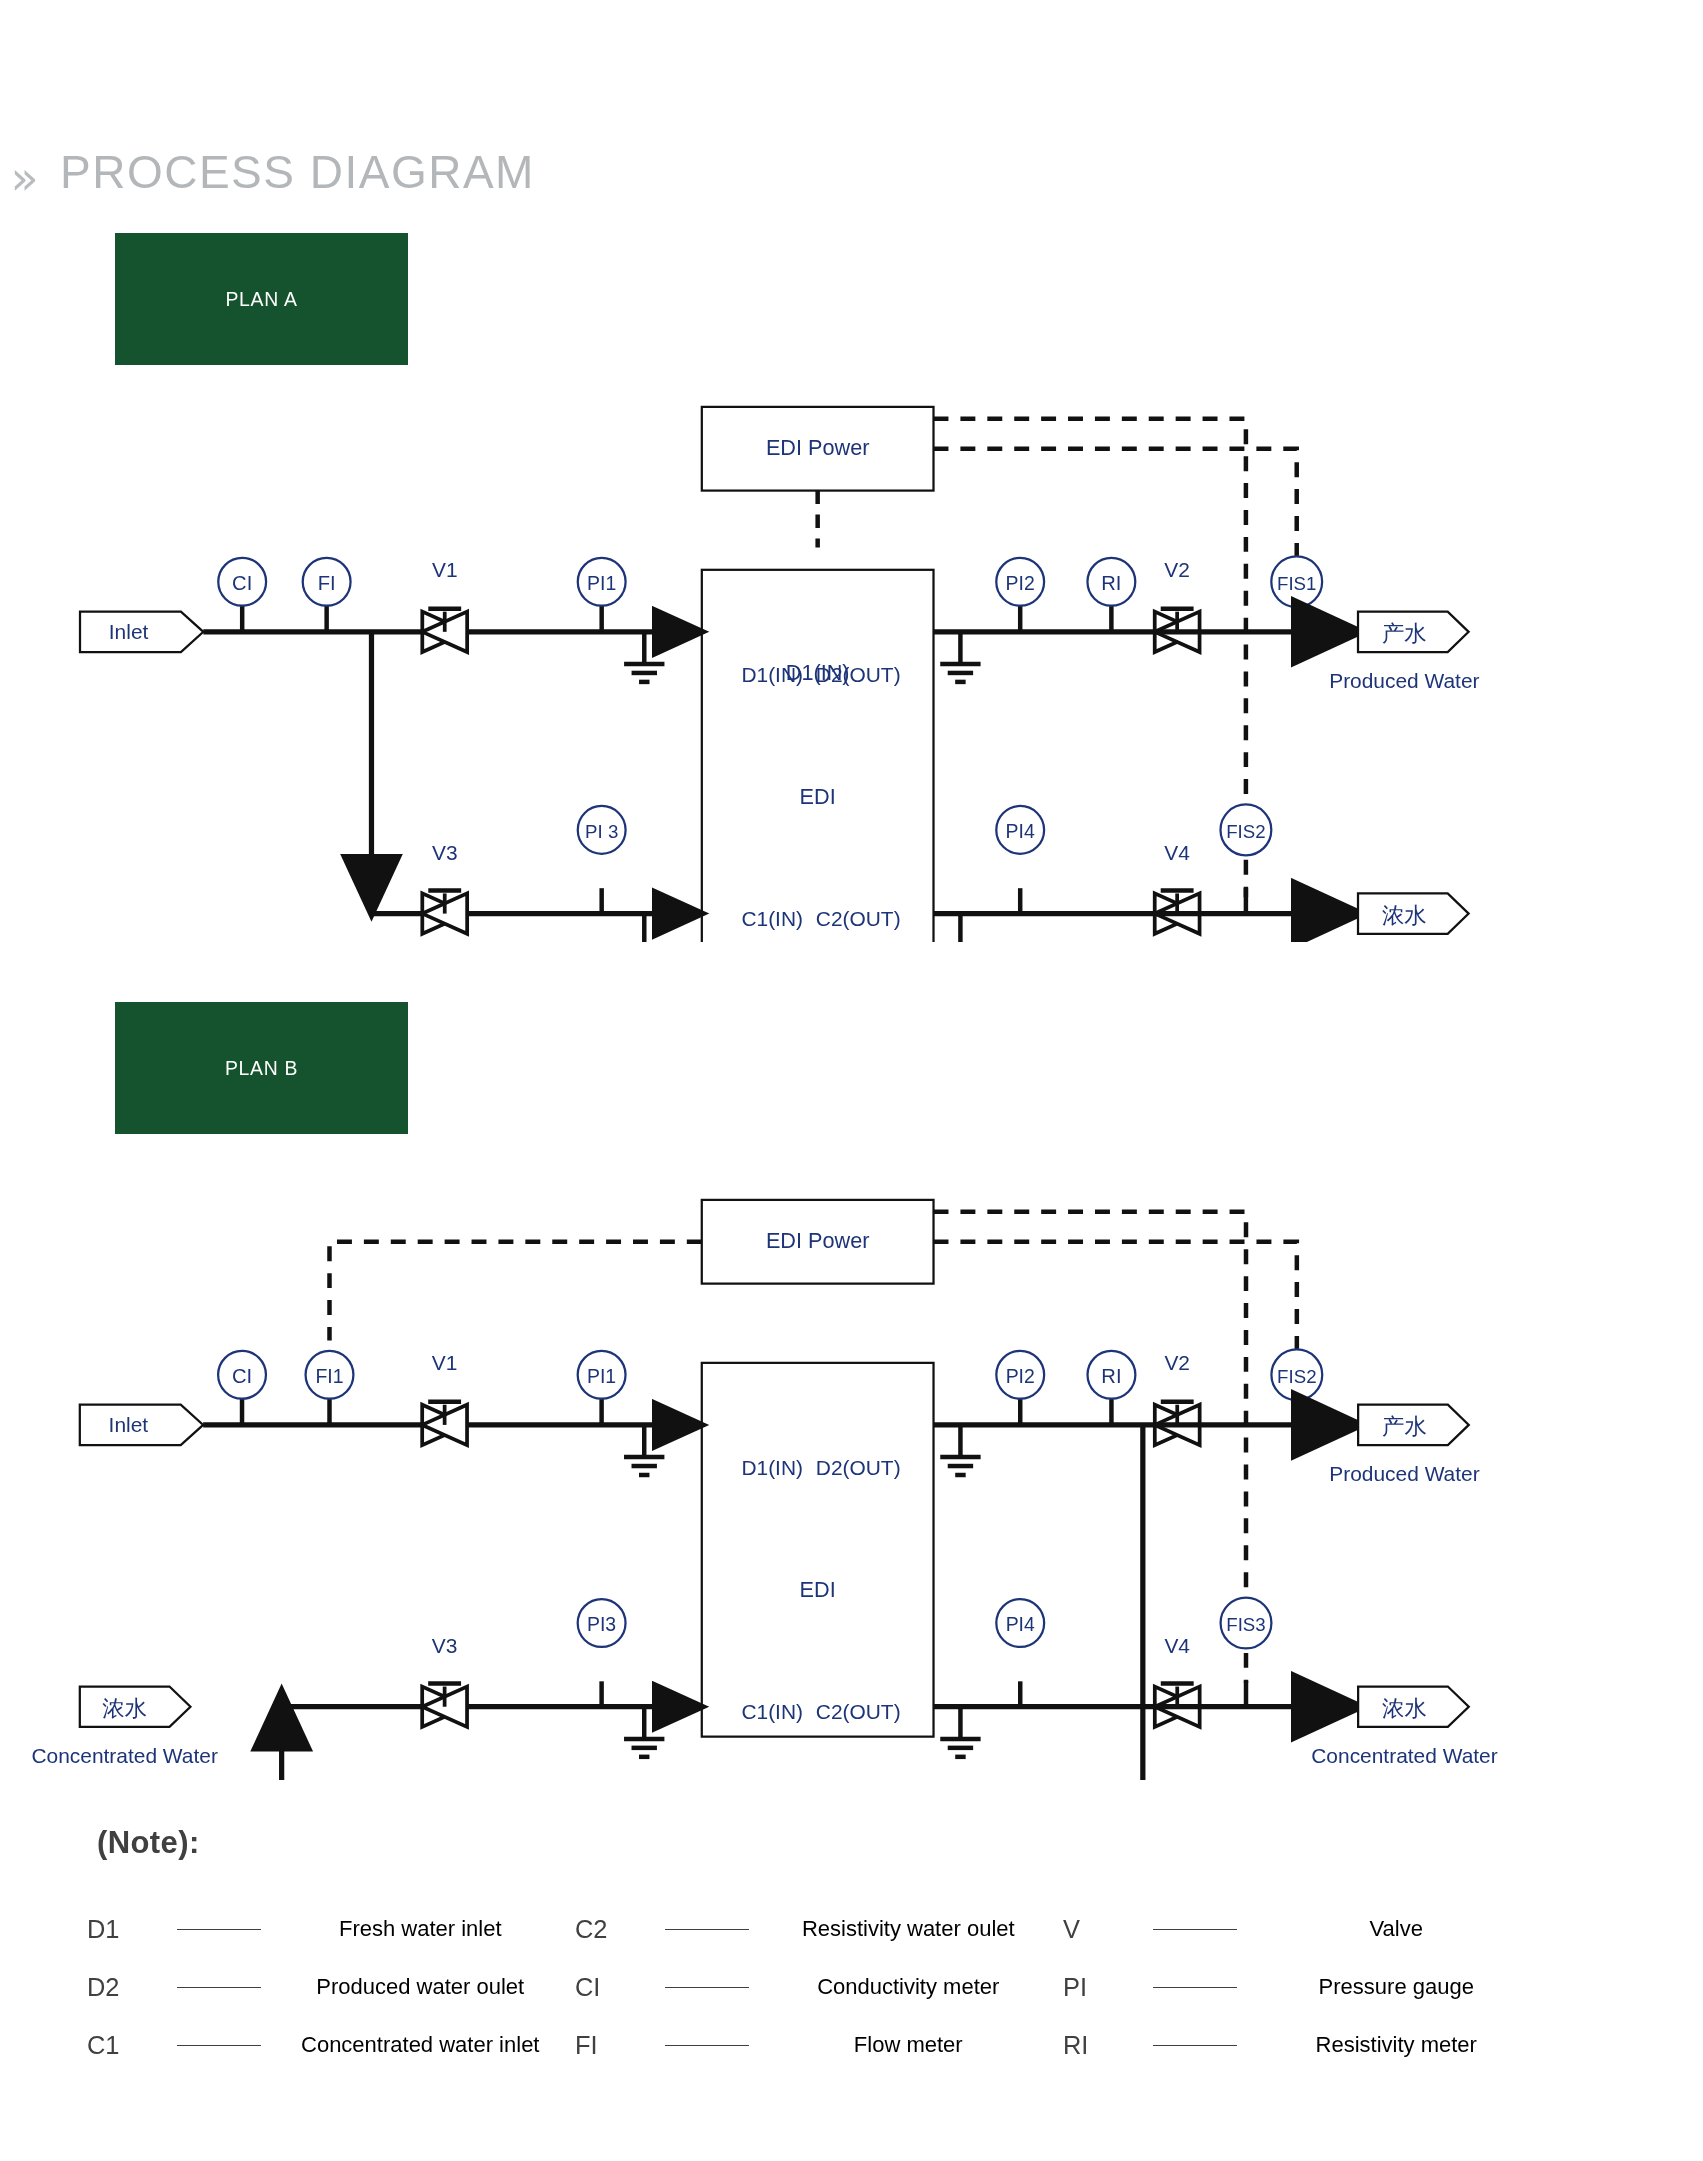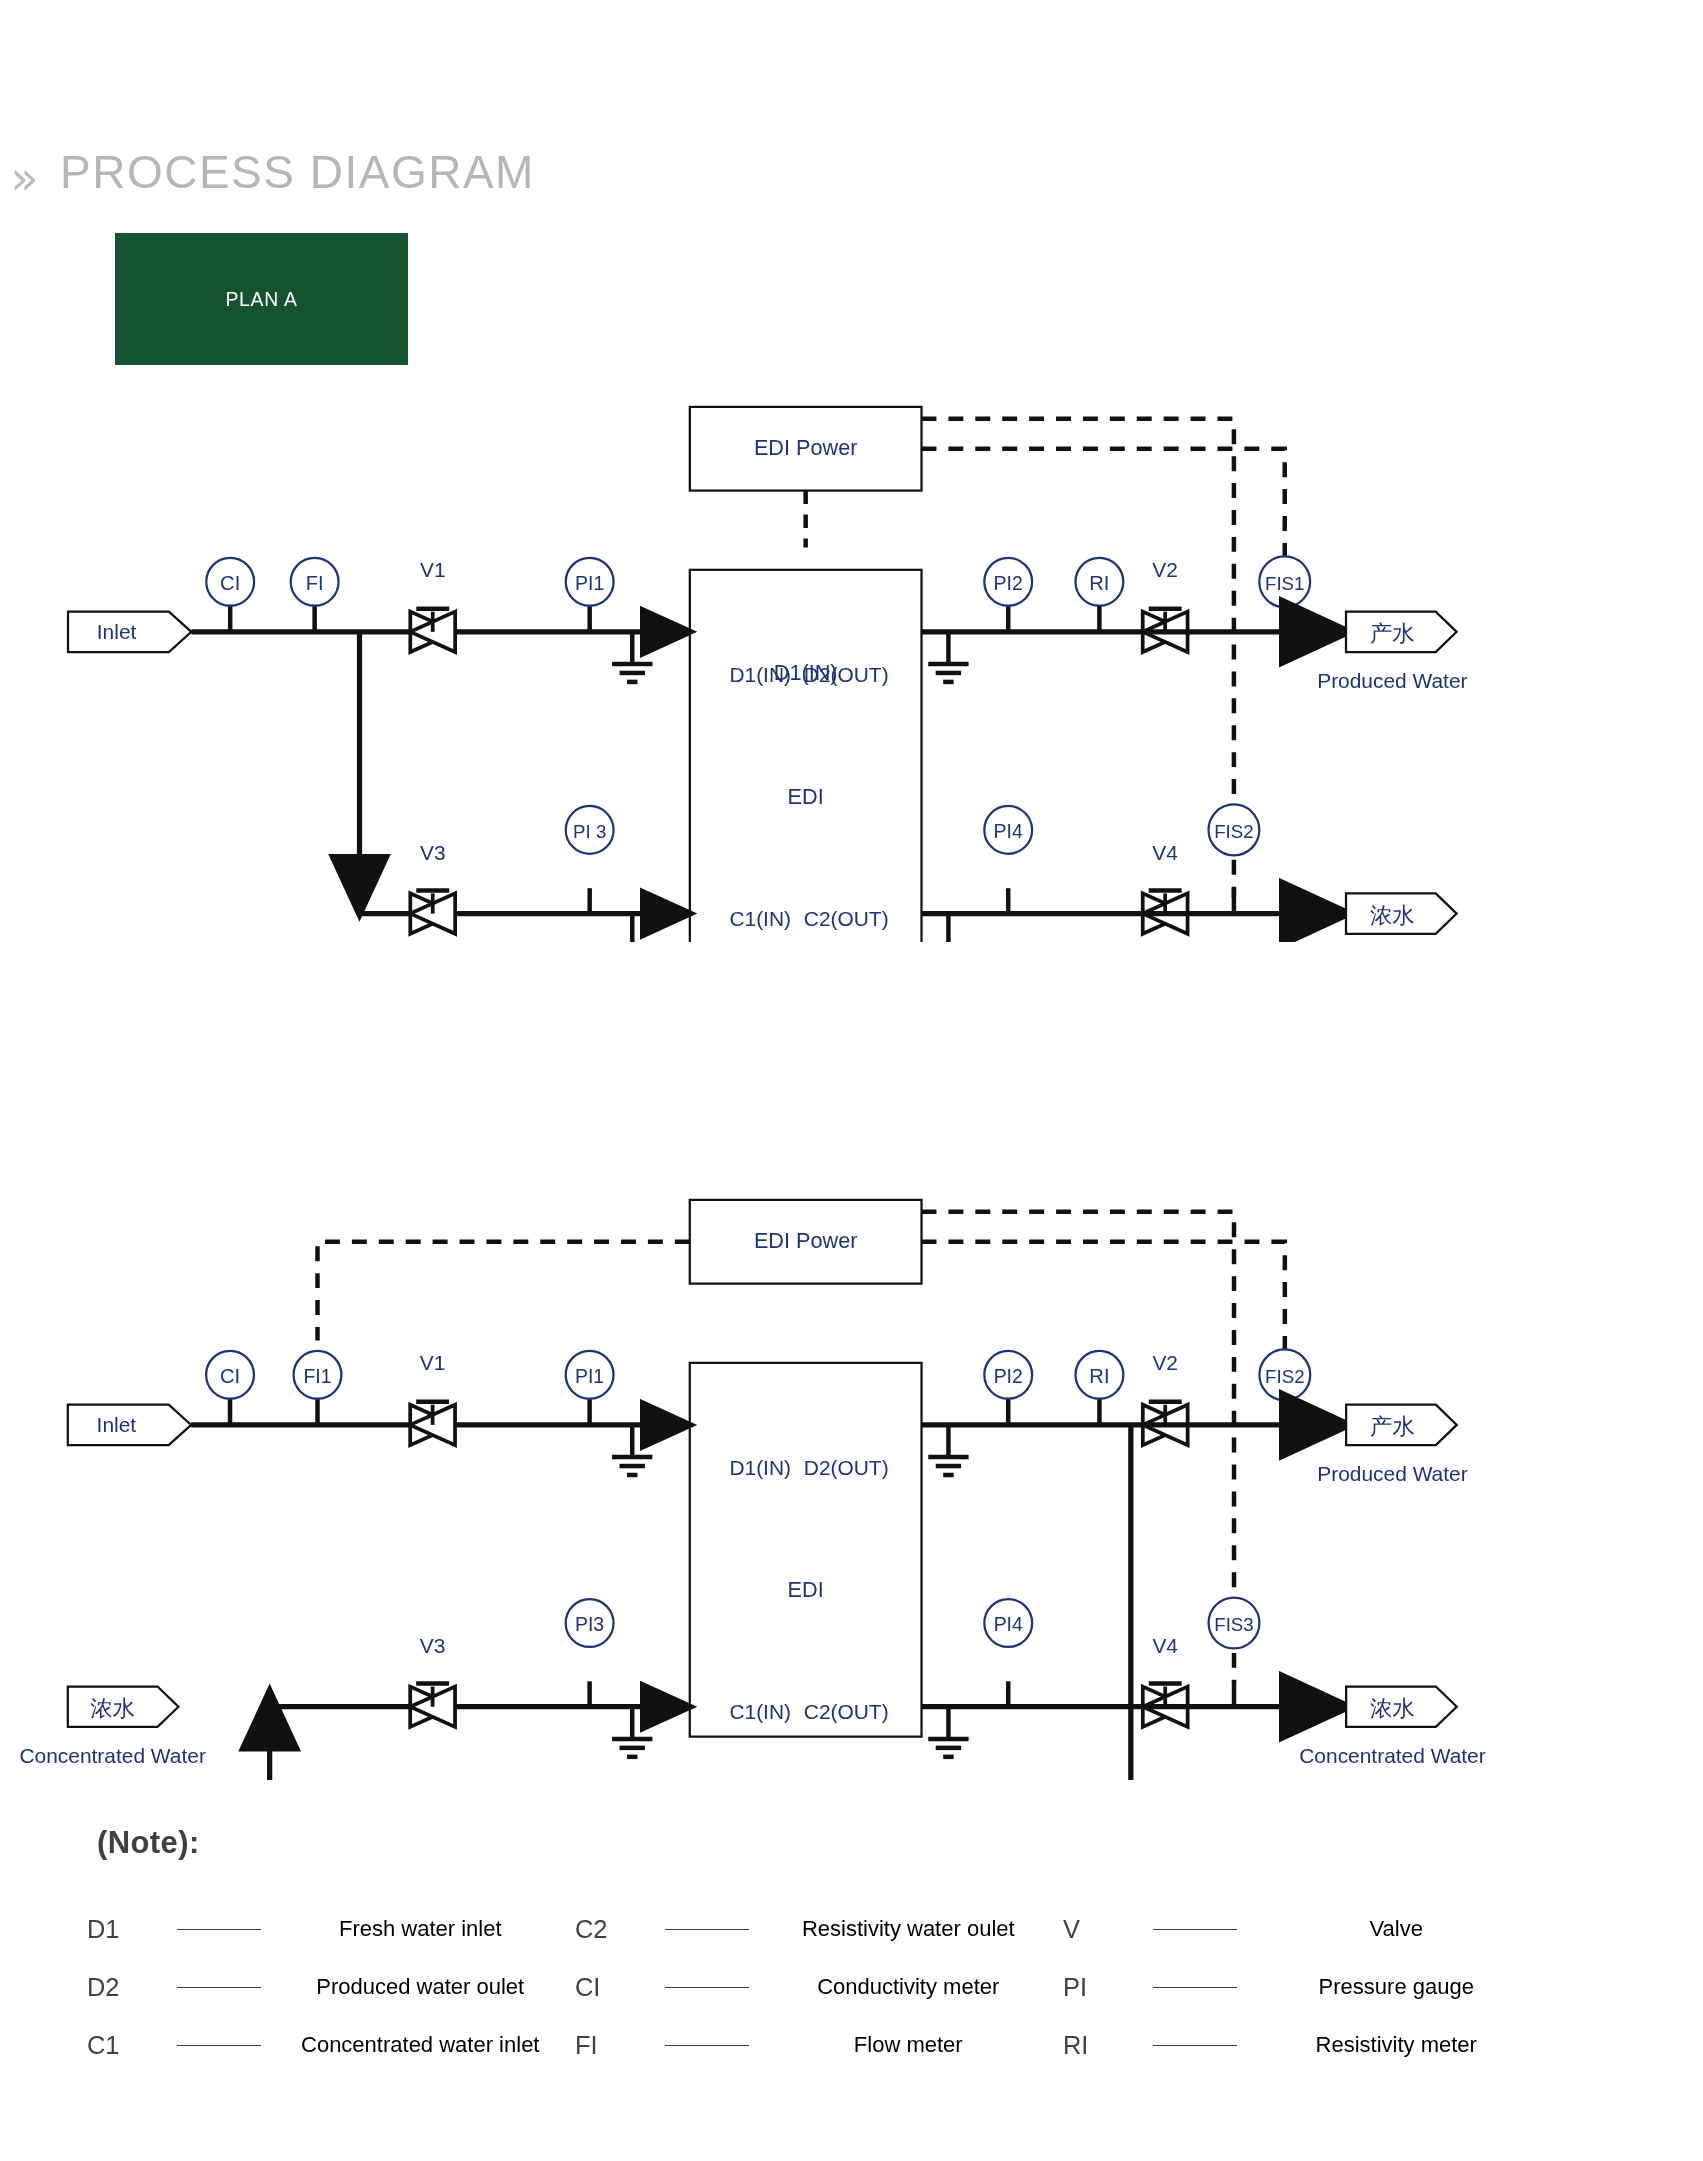--- a/index.html
+++ b/index.html
@@ -57,21 +57,21 @@
     display: flex;
     align-items: center;
     justify-content: center;
   }
   #plan-a-banner { left: 115px; top: 233px; }
   #plan-b-banner { left: 115px; top: 1002px; }
 
   
   .diagram {
     position: absolute;
-    left: 0;
+    left: 12px;
     width: 1651px;
   }
   #plan-a-diagram { top: 374px; height: 568px; }
   #plan-b-diagram { top: 1167px; height: 613px; }
 
   .diagram svg { display: block; }
 
   
   .note-head {
     position: absolute;
@@ -275,20 +275,21 @@
       <path d="M1800 318 L1920 318 L1948 345 L1920 372 L1800 372 z" fill="#fff" stroke="#111" stroke-width="3"></path>
       <text x="1862" y="357" font-size="30" fill="#1d3478" text-anchor="middle" font-family="DejaVu Sans, sans-serif">产水</text>
       <text x="1862" y="420" font-size="28" fill="#1d3478" text-anchor="middle" font-family="Liberation Sans, sans-serif">Produced Water</text>
 
       <path d="M1800 695 L1920 695 L1948 722 L1920 749 L1800 749 z" fill="#fff" stroke="#111" stroke-width="3"></path>
       <text x="1862" y="734" font-size="30" fill="#1d3478" text-anchor="middle" font-family="DejaVu Sans, sans-serif">浓水</text>
       <text x="1862" y="797" font-size="28" fill="#1d3478" text-anchor="middle" font-family="Liberation Sans, sans-serif">Concentrated Water</text>
     </svg>
   </div>
 
+  <div class="plan-banner" id="plan-b-banner">PLAN B</div>
 
   <div class="diagram" id="plan-b-diagram">
     <svg width="1704" height="613" viewBox="0 0 2278 820" xmlns="http://www.w3.org/2000/svg">
       <defs>
         <marker id="arrB" markerWidth="12" markerHeight="12" refX="9" refY="5" orient="auto">
           <path d="M0,0 L11,5 L0,10 z" fill="#111"></path>
         </marker>
         <marker id="arrBd" markerWidth="14" markerHeight="14" refX="10" refY="6" orient="auto">
           <path d="M0,0 L13,6 L0,12 z" fill="#111"></path>
         </marker>

